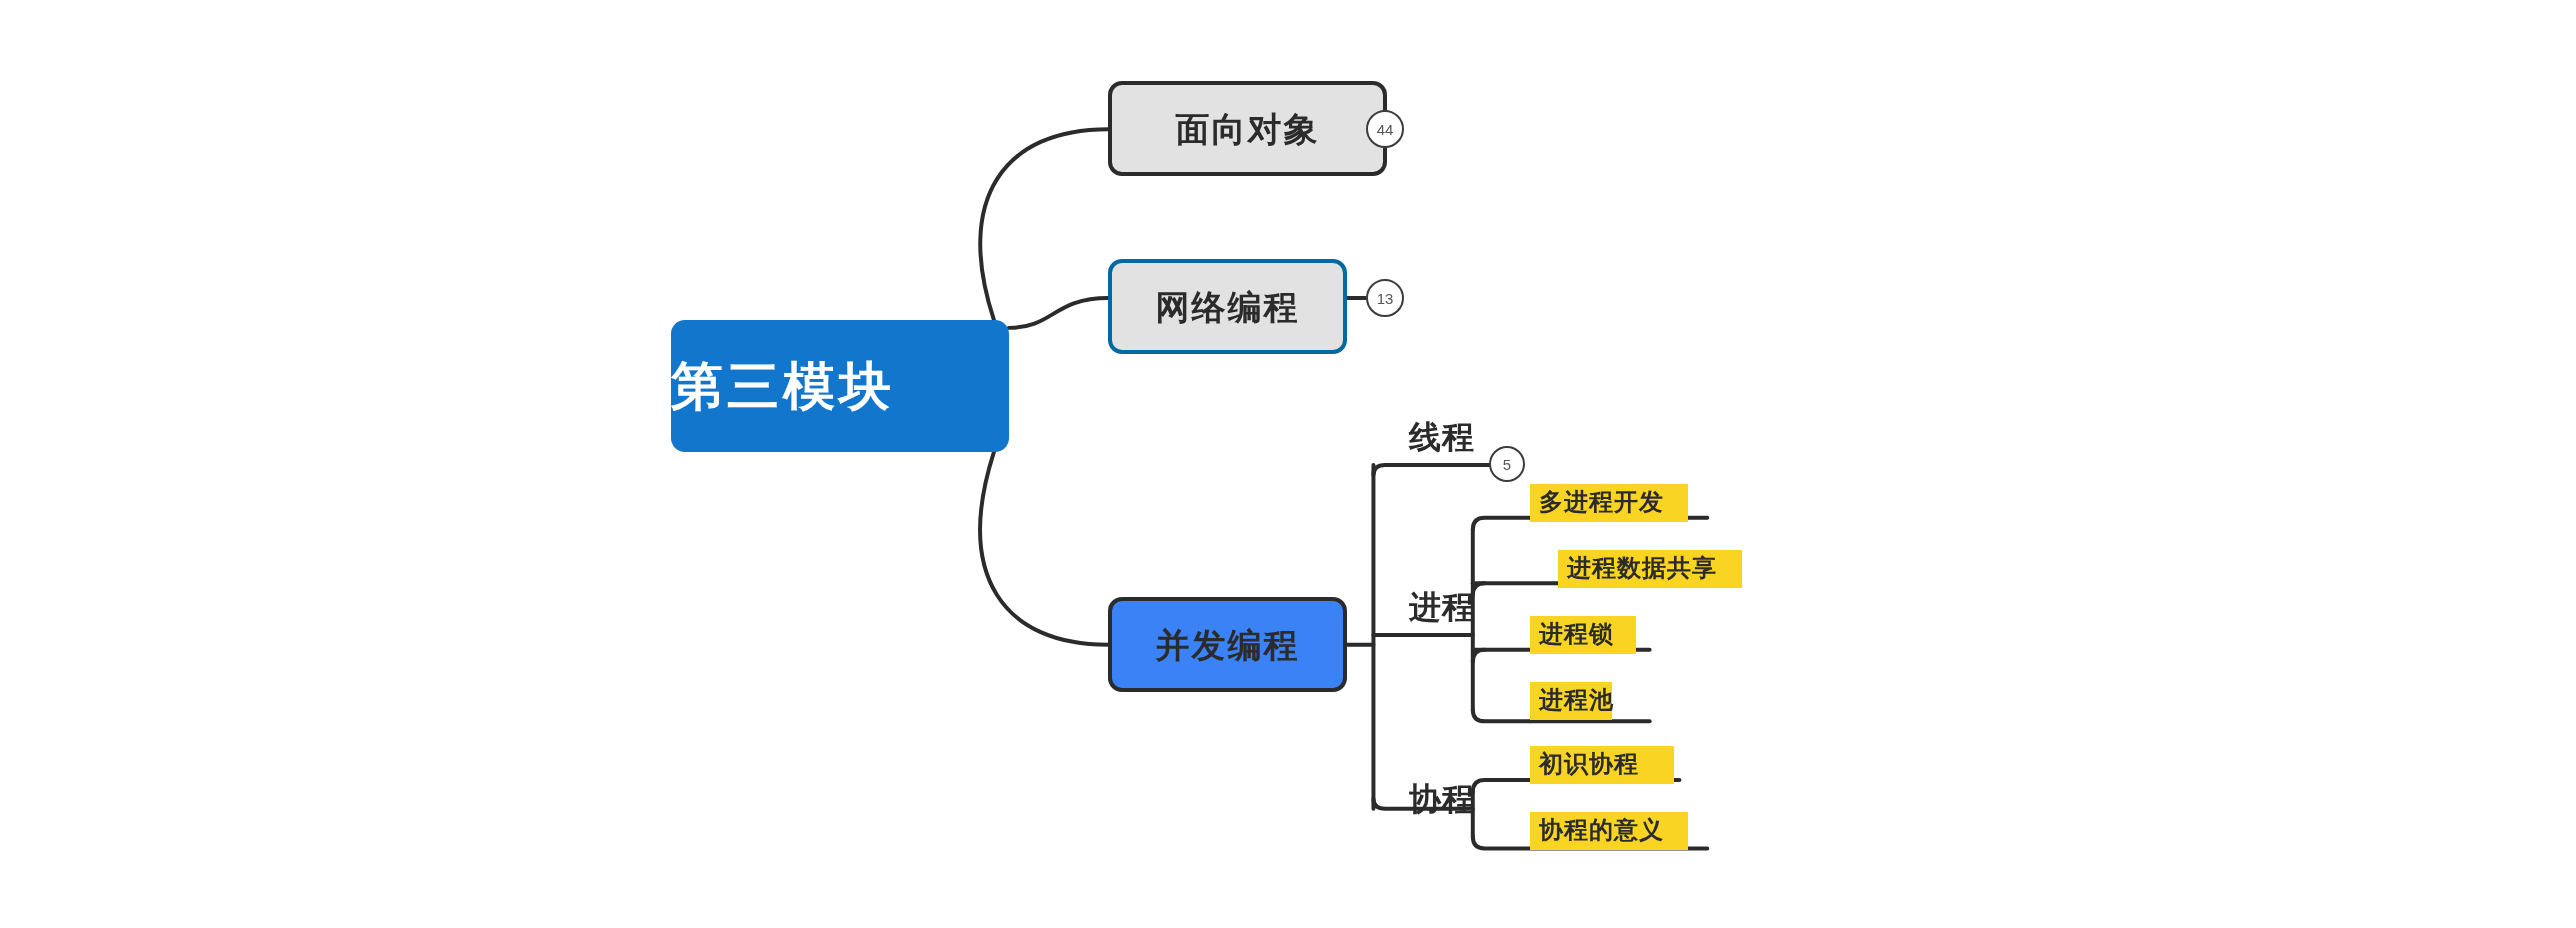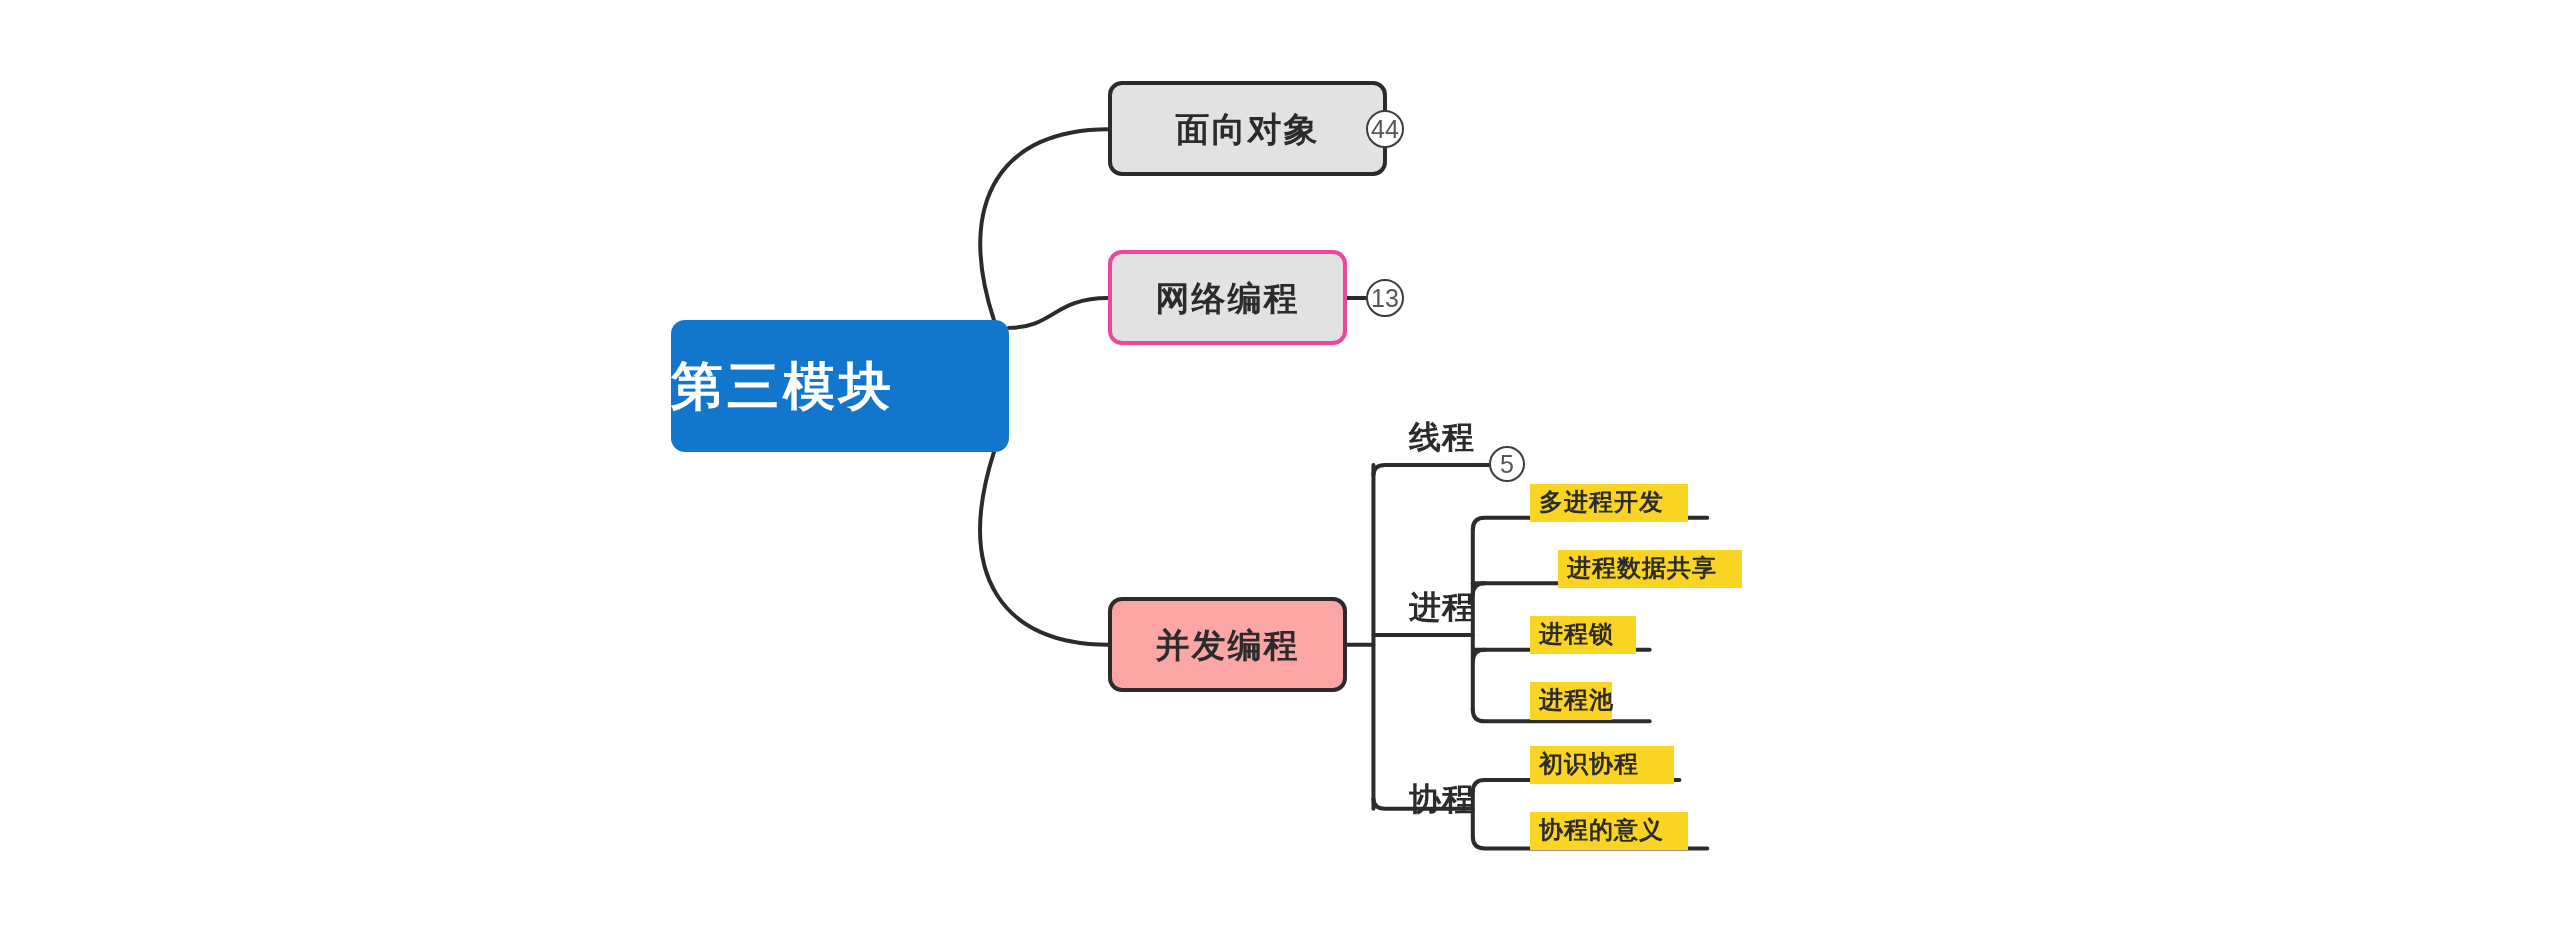--- a/index.html
+++ b/index.html
@@ -73,21 +73,21 @@
     height: 38px;
     border-radius: 50%;
     border: 2.5px solid #3c3c3c;
     background: #ffffff;
     display: flex;
     align-items: center;
     justify-content: center;
     box-sizing: border-box;
   }
   .badge-text {
-    font-size: 25px;
+    font-size: 15px;
     color: #555555;
     line-height: 1;
     letter-spacing: 0;
   }
 
   
   .sub-label {
     position: absolute;
     font-size: 32px;
     font-weight: bold;
@@ -167,28 +167,28 @@
     <span class="root-label">第三模块</span>
   </div>
 
   <div class="branch-node" style="left:1108px; top:81px; width:279px; background:#e2e2e2; border:4px solid #2b2b2b;">
     <span class="branch-label">面向对象</span>
   </div>
   <div class="badge" style="left:1366px; top:110px;">
     <span class="badge-text">44</span>
   </div>
 
-  <div class="branch-node" style="left:1108px; top:250px; width:239px; background:#e2e2e2; border:4px solid #ec4899;">
+  <div class="branch-node" style="left:1108px; top:259px; width:239px; background:#e2e2e2; border:4px solid #0369a1;">
     <span class="branch-label">网络编程</span>
   </div>
   <div class="badge" style="left:1366px; top:279px;">
     <span class="badge-text">13</span>
   </div>
 
-  <div class="branch-node" style="left:1108px; top:597px; width:239px; background:#fca5a5; border:4px solid #2b2b2b;">
+  <div class="branch-node" style="left:1108px; top:597px; width:239px; background:#3b82f6; border:4px solid #2b2b2b;">
     <span class="branch-label">并发编程</span>
   </div>
 
   <div class="sub-label" style="left:1409px; top:421px;">线程</div>
   <div class="badge" style="left:1489px; top:446px; width:36px; height:36px;">
     <span class="badge-text">5</span>
   </div>
 
   <div class="sub-label" style="left:1409px; top:591px;">进程</div>
 

